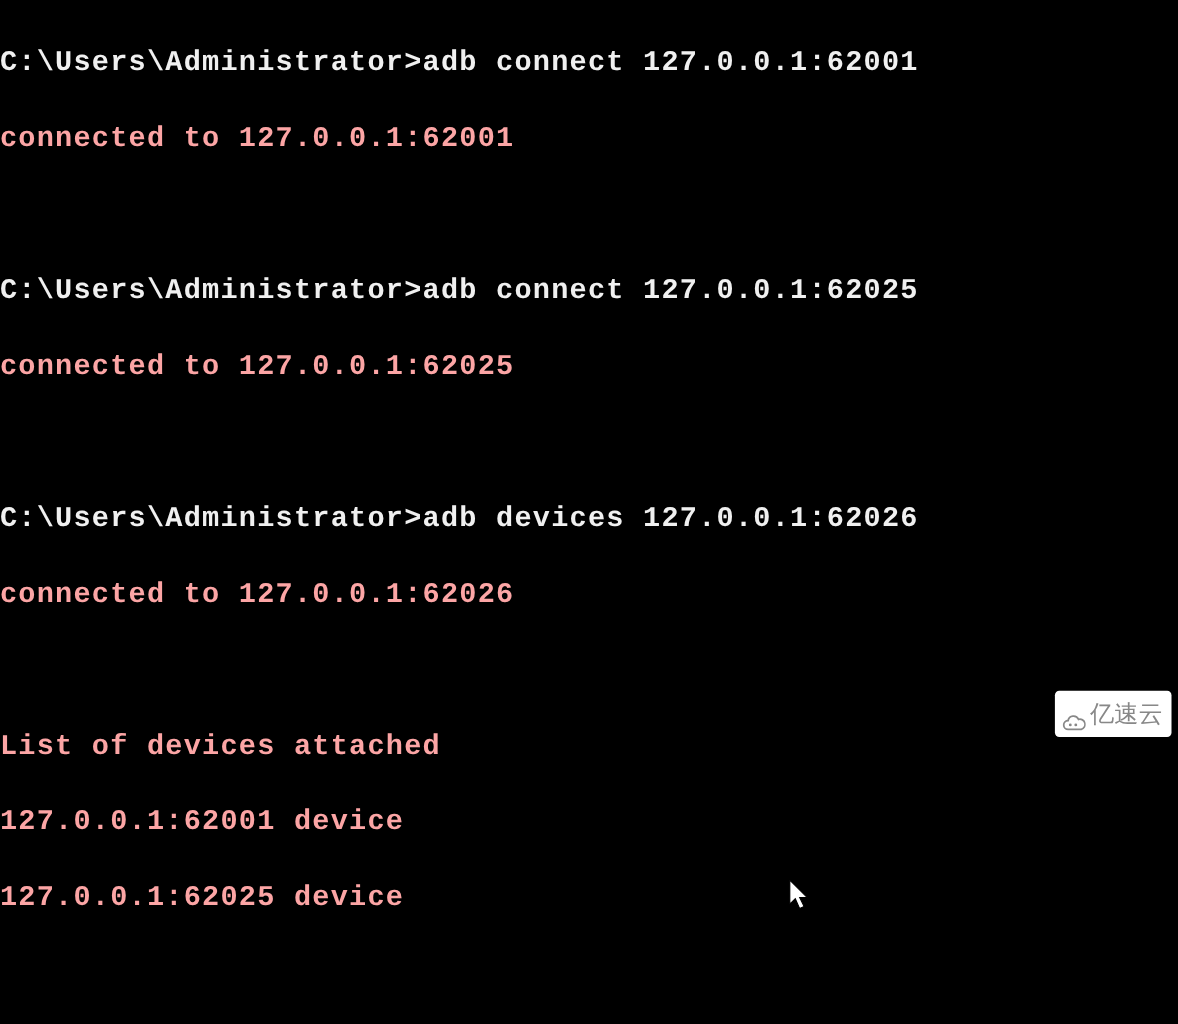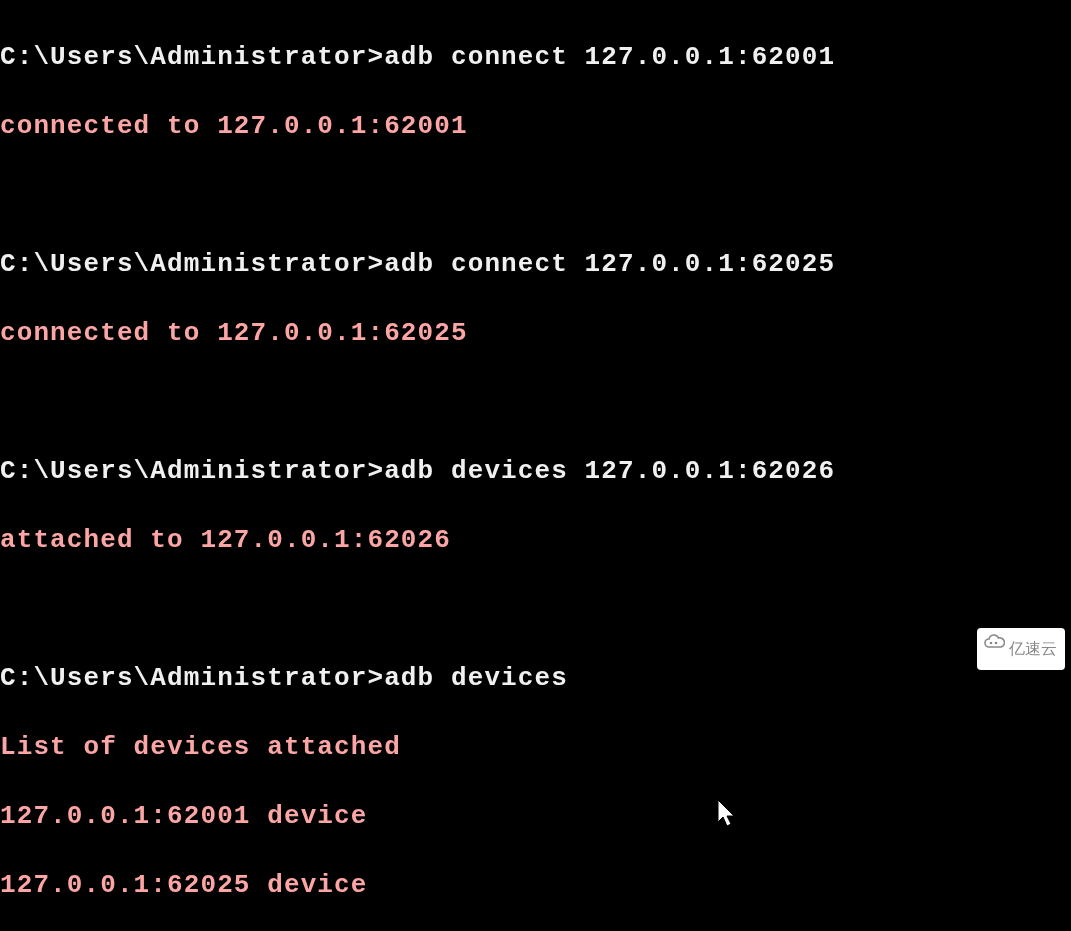--- a/index.html
+++ b/index.html
@@ -37,46 +37,45 @@
     height:28px;
     pointer-events:none;
   }
   .watermark {
     position:absolute;
     right:6px;
     bottom:6px;
     background:#ffffff;
     color:#888;
     font-family: Arial, sans-serif;
-    font-size:16px;
+    font-size:22px;
     font-weight:normal;
     letter-spacing:0;
     padding:4px 8px 4px 6px;
     border-radius:4px;
     display:flex;
-    align-items:flex-start;
+    align-items:flex-end;
     gap:4px;
     box-shadow:0 0 2px rgba(0,0,0,.2);
   }
   .watermark svg { flex:0 0 auto; }
 </style>
 </head>
 <body>
 
 <div class="terminal">
 <span class="line"><span class="prompt">C:\Users\Administrator&gt;</span><span class="cmd">adb connect 127.0.0.1:62001</span></span>
 <span class="line out">connected to 127.0.0.1:62001</span>
 <span class="line"> </span>
 <span class="line"><span class="prompt">C:\Users\Administrator&gt;</span><span class="cmd">adb connect 127.0.0.1:62025</span></span>
 <span class="line out">connected to 127.0.0.1:62025</span>
 <span class="line"> </span>
 <span class="line"><span class="prompt">C:\Users\Administrator&gt;</span><span class="cmd">adb devices 127.0.0.1:62026</span></span>
-<span class="line out">attached to 127.0.0.1:62026</span>
+<span class="line out">connected to 127.0.0.1:62026</span>
 <span class="line"> </span>
-<span class="line"><span class="prompt">C:\Users\Administrator&gt;</span><span class="cmd">adb devices</span></span>
 <span class="line out">List of devices attached</span>
 <span class="line out">127.0.0.1:62001 device</span>
 <span class="line out">127.0.0.1:62025 device</span>
 
 
 
 
 
 
 

